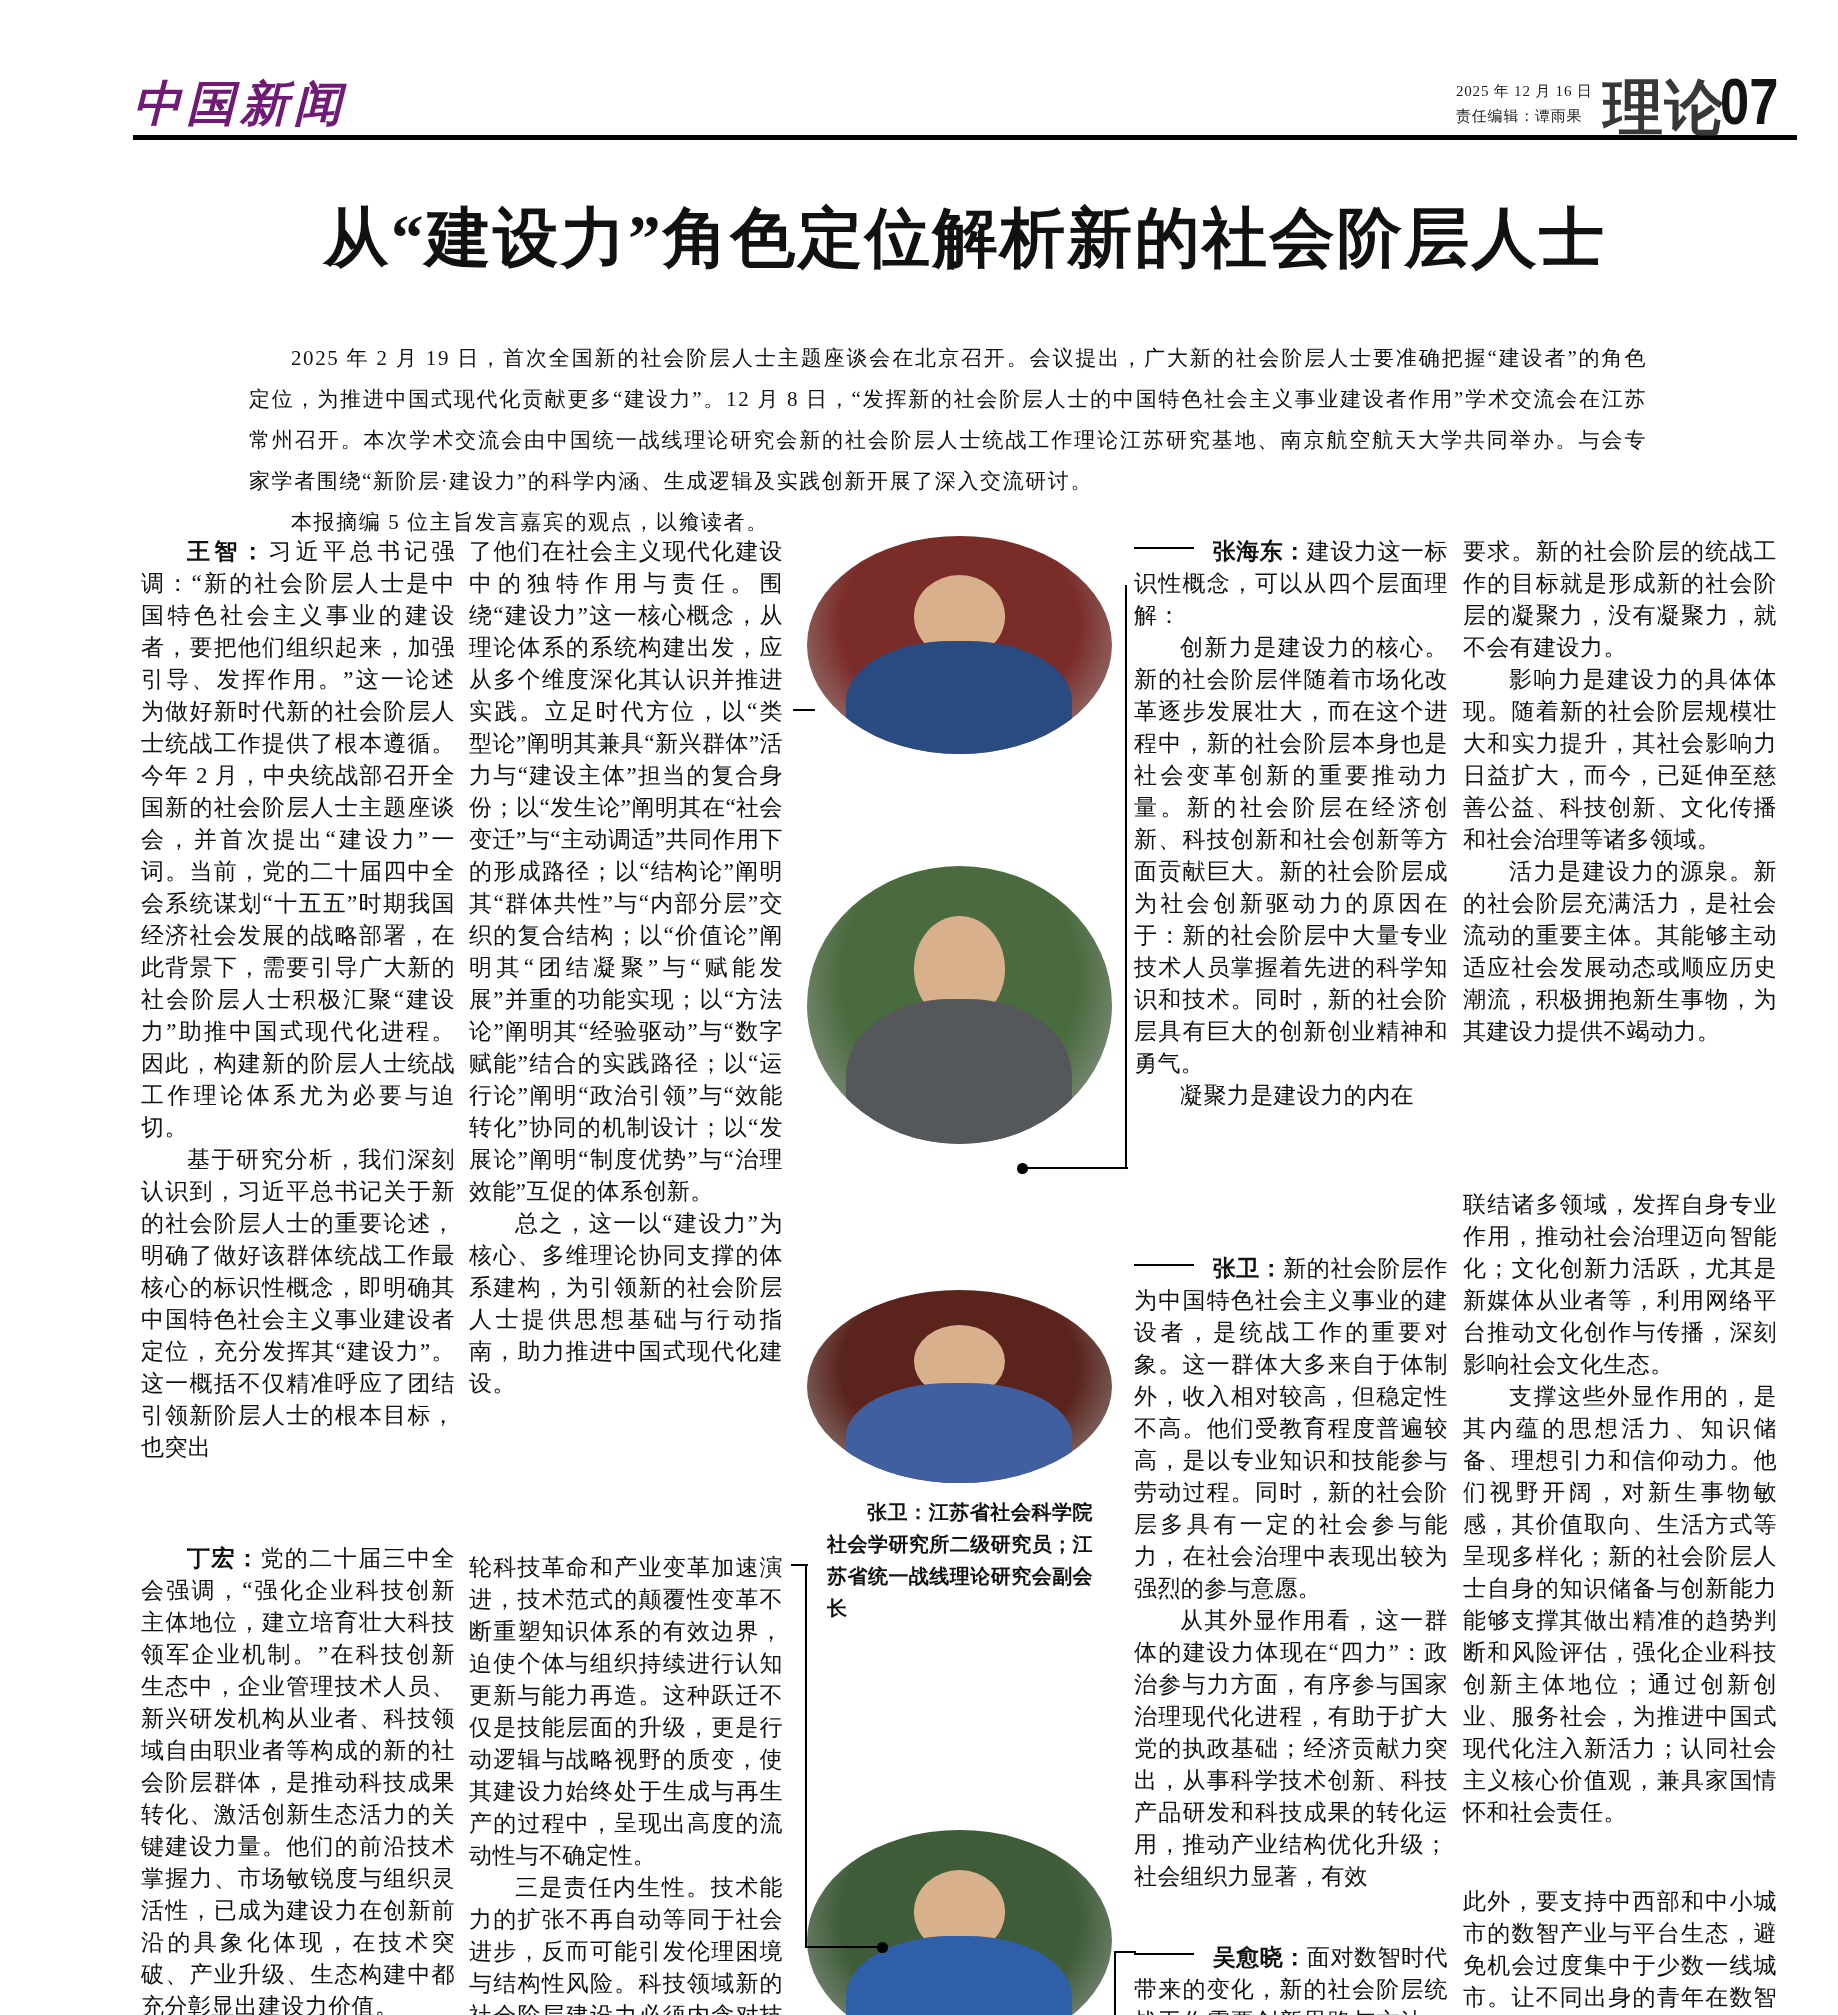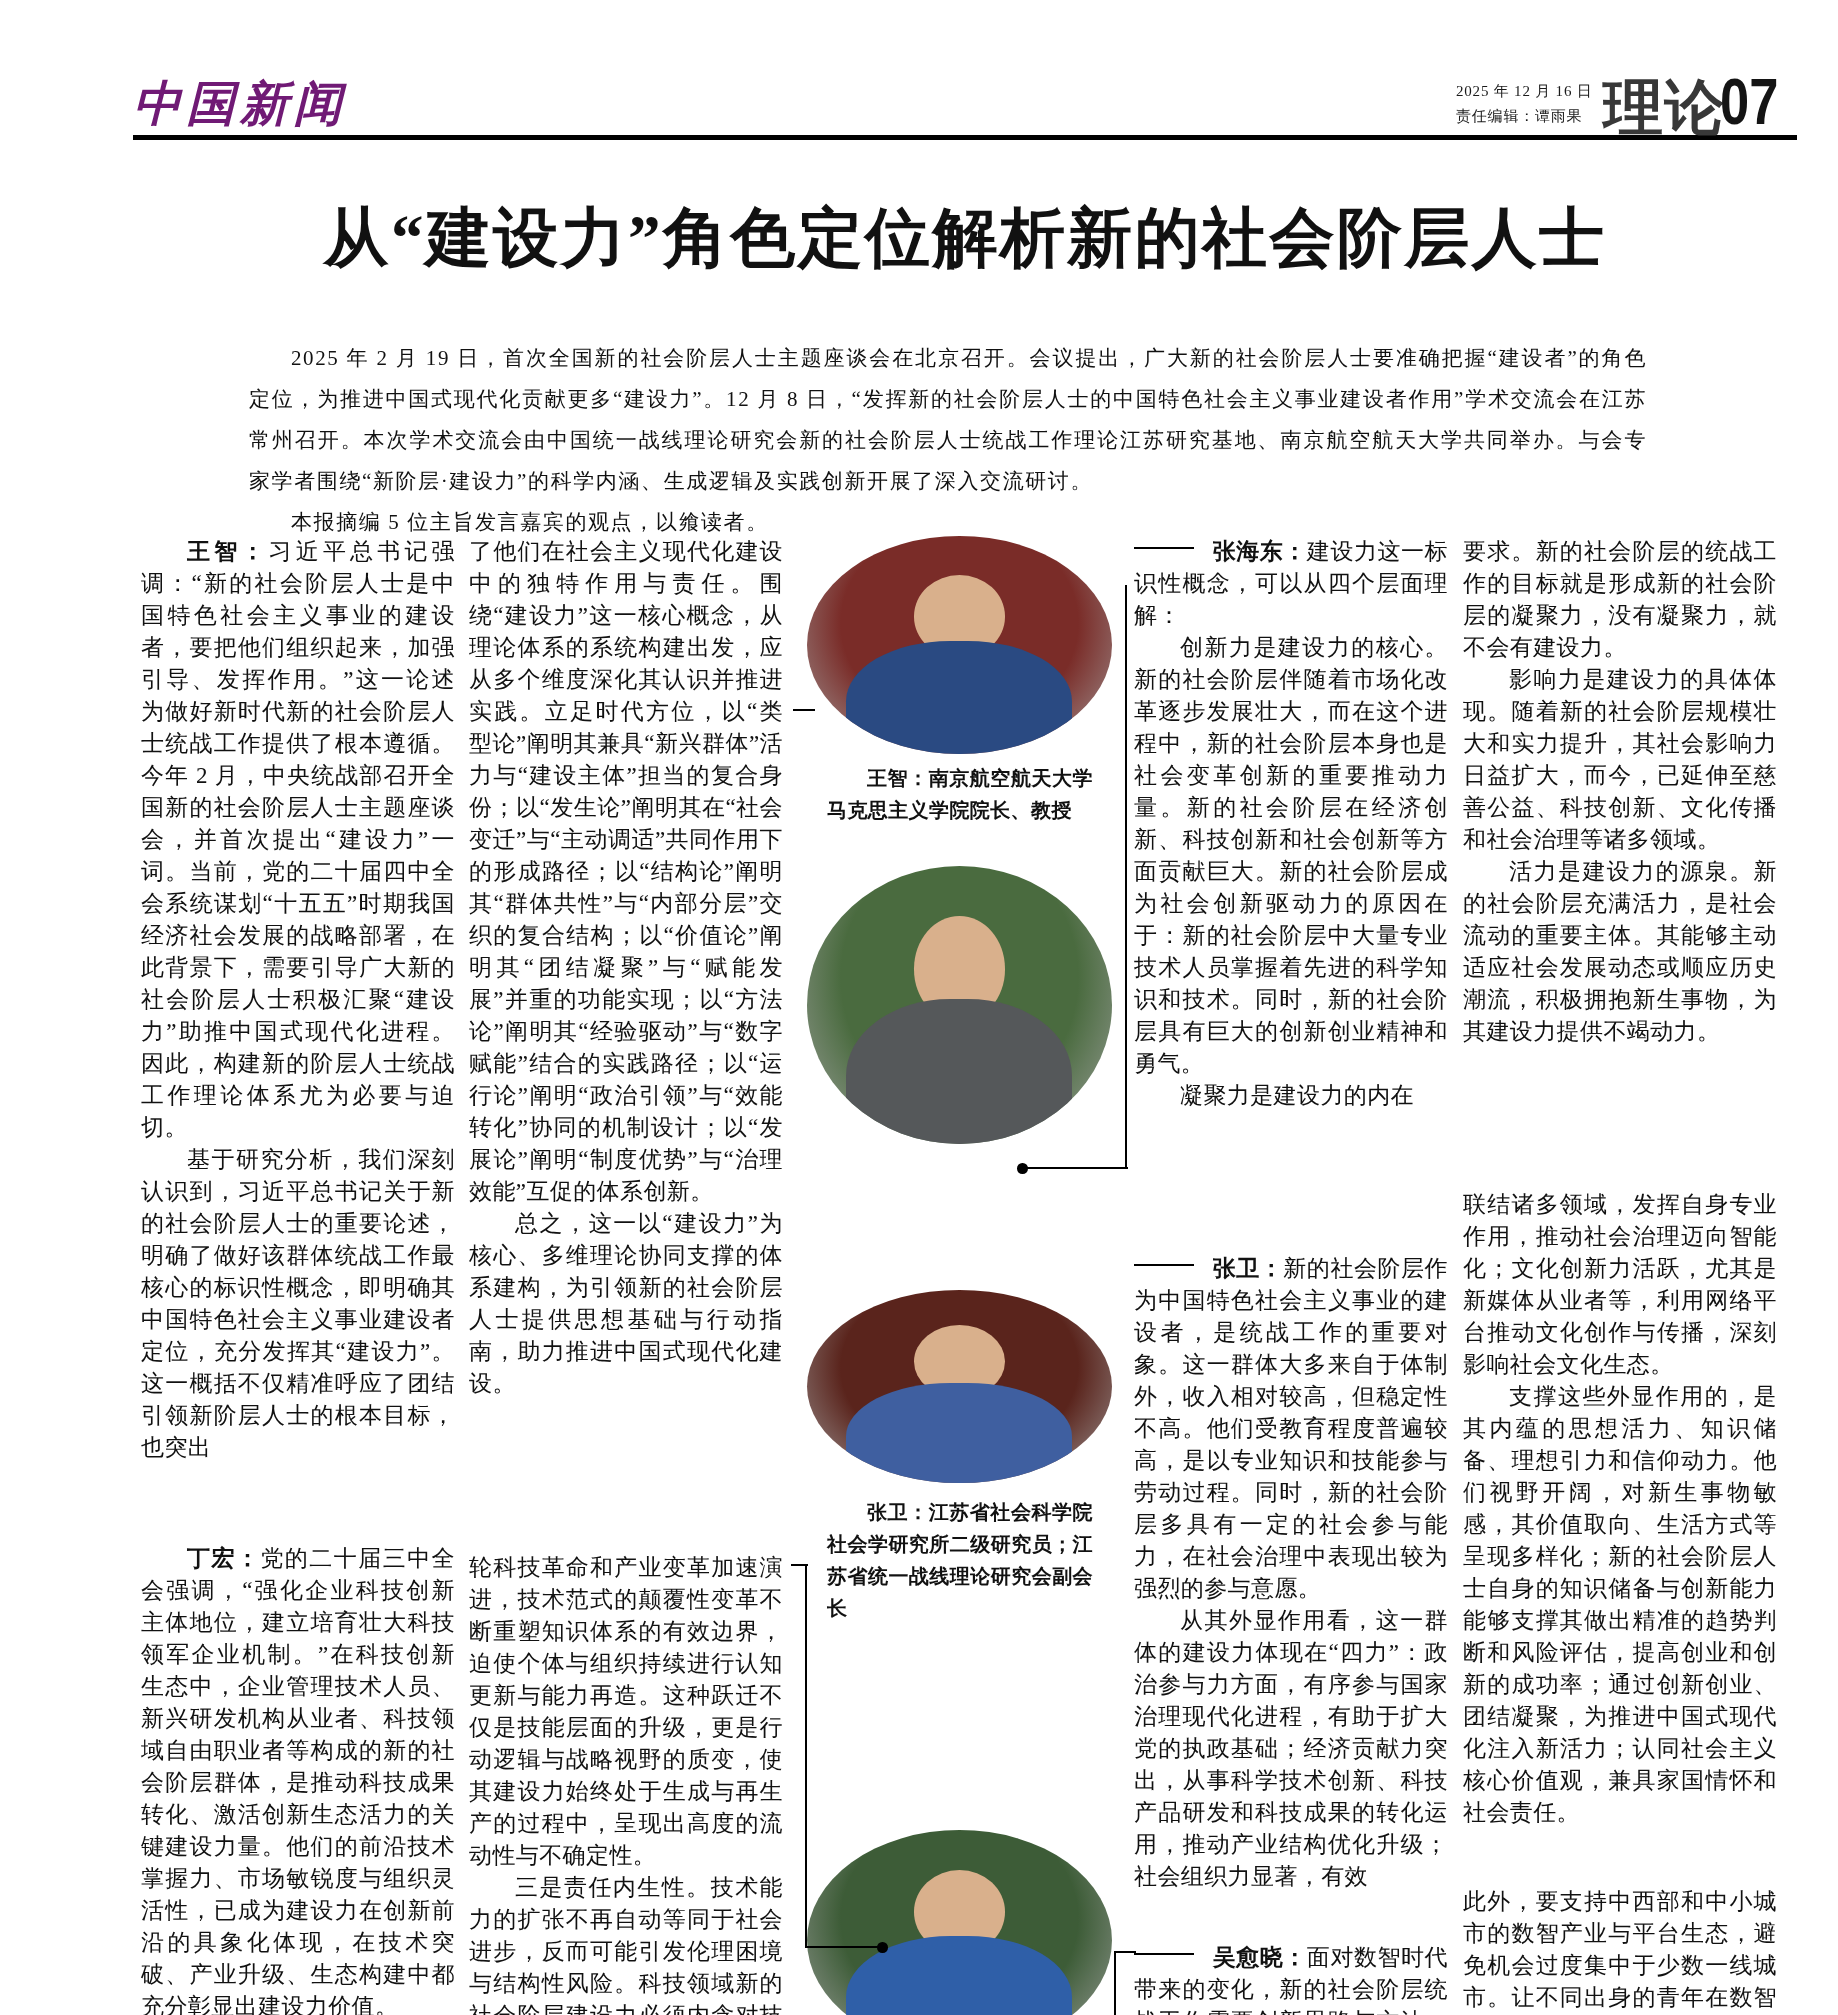--- a/index.html
+++ b/index.html
@@ -100,34 +100,33 @@
         </div>
       </div>
       <div class="col" style="left: 1463px;">
         <div class="sec" style="top: 536px;">
           <p class="noind">要求。新的社会阶层的统战工作的目标就是形成新的社会阶层的凝聚力，没有凝聚力，就不会有建设力。</p>
           <p>影响力是建设力的具体体现。随着新的社会阶层规模壮大和实力提升，其社会影响力日益扩大，而今，已延伸至慈善公益、科技创新、文化传播和社会治理等诸多领域。</p>
           <p>活力是建设力的源泉。新的社会阶层充满活力，是社会流动的重要主体。其能够主动适应社会发展动态或顺应历史潮流，积极拥抱新生事物，为其建设力提供不竭动力。</p>
         </div>
         <div class="sec" style="top: 1189px;">
           <p class="noind">联结诸多领域，发挥自身专业作用，推动社会治理迈向智能化；文化创新力活跃，尤其是新媒体从业者等，利用网络平台推动文化创作与传播，深刻影响社会文化生态。</p>
-          <p>支撑这些外显作用的，是其内蕴的思想活力、知识储备、理想引力和信仰动力。他们视野开阔，对新生事物敏感，其价值取向、生活方式等呈现多样化；新的社会阶层人士自身的知识储备与创新能力能够支撑其做出精准的趋势判断和风险评估，提高创业和创新的成功率；通过创新创业、团结凝聚，为推进中国式现代化注入新活力；认同社会主义核心价值观，兼具家国情怀和社会责任。</p>
+          <p>支撑这些外显作用的，是其内蕴的思想活力、知识储备、理想引力和信仰动力。他们视野开阔，对新生事物敏感，其价值取向、生活方式等呈现多样化；新的社会阶层人士自身的知识储备与创新能力能够支撑其做出精准的趋势判断和风险评估，强化企业科技创新主体地位；通过创新创业、服务社会，为推进中国式现代化注入新活力；认同社会主义核心价值观，兼具家国情怀和社会责任。</p>
         </div>
         <div class="sec" style="top: 1886px;">
           <p class="noind">此外，要支持中西部和中小城市的数智产业与平台生态，避免机会过度集中于少数一线城市。让不同出身的青年在数智时代都有机会进入新的社会阶层。</p>
         </div>
       </div>
     </div>
 
   <div id="photo-col" style="position: absolute; left: 802px; top: 0px; width: 314px; height: 2600px;">
       <div class="photo" style="top: 536px; height: 218px; background: radial-gradient(at 50% 40%, rgb(122, 44, 40) 0%, rgb(122, 44, 40) 55%, rgba(0, 0, 0, 0.35) 100%);">
         <div class="head" style="background: rgb(217, 176, 140);"></div>
         <div class="body" style="background: rgb(42, 74, 130);"></div>
       </div>
-      <div class="caption" style="top: 762px;">王智：南京航空航天大学马克思主义学院院长、教授</div>
       <div class="photo" style="top: 866px; height: 278px; background: radial-gradient(at 50% 40%, rgb(74, 107, 63) 0%, rgb(74, 107, 63) 55%, rgba(0, 0, 0, 0.35) 100%);">
         <div class="head" style="background: rgb(217, 176, 140);"></div>
         <div class="body" style="background: rgb(85, 88, 90);"></div>
       </div>
       <div class="photo" style="top: 1290px; height: 193px; background: radial-gradient(at 50% 40%, rgb(90, 36, 28) 0%, rgb(90, 36, 28) 55%, rgba(0, 0, 0, 0.35) 100%);">
         <div class="head" style="background: rgb(217, 176, 140);"></div>
         <div class="body" style="background: rgb(63, 95, 160);"></div>
       </div>
       <div class="caption" style="top: 1496px;">张卫：江苏省社会科学院社会学研究所二级研究员；江苏省统一战线理论研究会副会长</div>
       <div class="photo" style="top: 1830px; height: 221px; background: radial-gradient(at 50% 40%, rgb(61, 92, 55) 0%, rgb(61, 92, 55) 55%, rgba(0, 0, 0, 0.35) 100%);">

